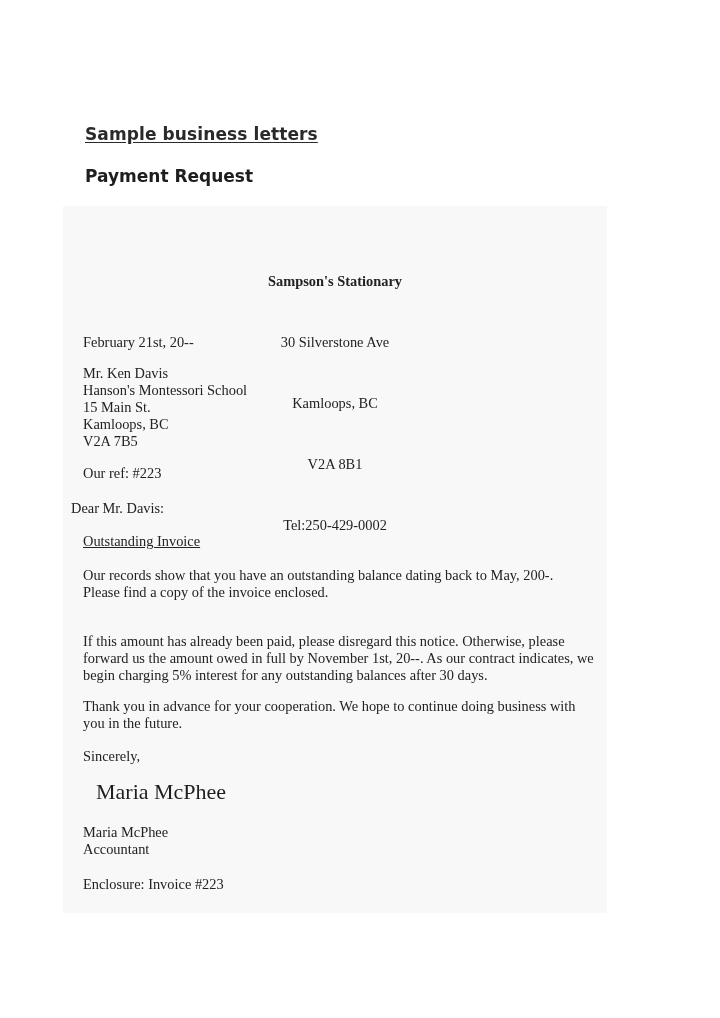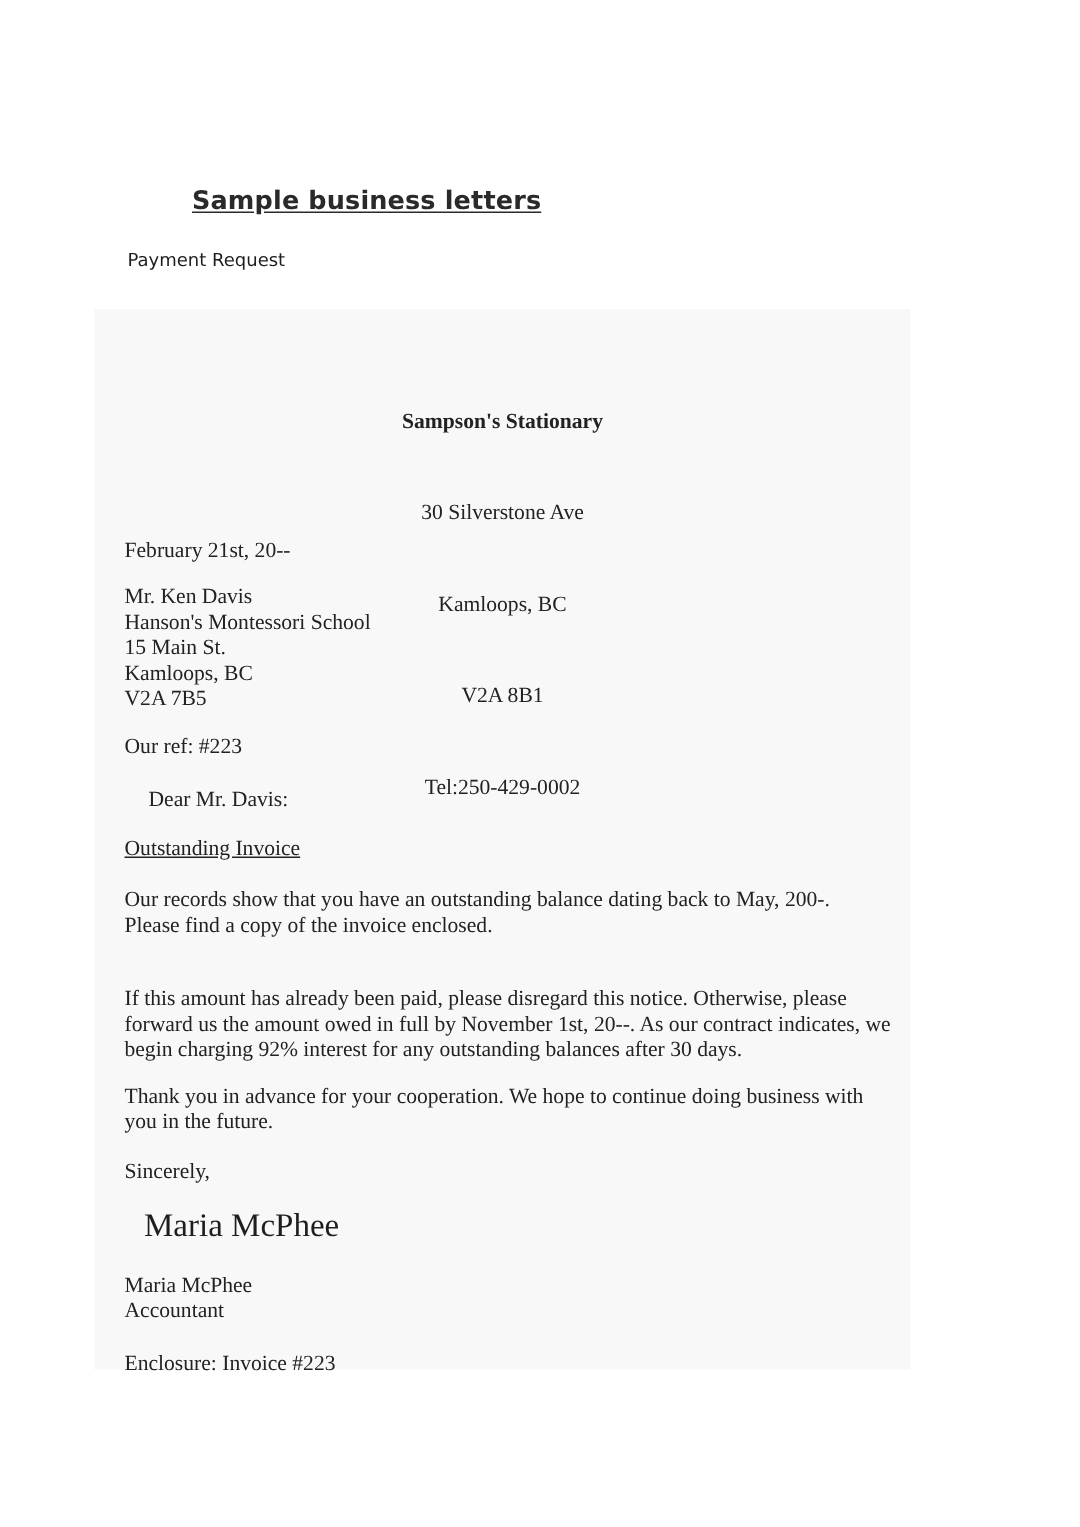--- a/index.html
+++ b/index.html
@@ -2,33 +2,32 @@
 <html><head>
   <meta charset="utf-8">
   <style>
     html, body { margin:0; padding:0; background:#ffffff; }
     body { width:720px; height:1018px; position:relative; overflow:hidden; }
     .heading1 {
       position:absolute; left:85px; top:124px;
       font-family:"DejaVu Sans", sans-serif; font-weight:bold; font-size:17px;
       color:#2a2a2a; text-decoration:underline; text-underline-offset:2px;
       letter-spacing:0.1px;
-      margin-left:43px;
     }
     .heading2 {
       position:absolute; left:85px; top:166px;
-      font-family:"DejaVu Sans", sans-serif; font-weight:normal; font-size:12px;
+      font-family:"DejaVu Sans", sans-serif; font-weight:bold; font-size:17px;
       color:#1e1e1e;
     }
     .panel {
       position:absolute; left:63px; top:206px; width:544px; height:707px;
       background:#f8f8f8;
     }
     .serif { font-family:"Liberation Serif", serif; font-size:14.4px; color:#222; line-height:17px; }
-    .abs { position:absolute;margin-top:25px; }
+    .abs { position:absolute; }
     .center-block { position:absolute; left:0; width:544px; top:23px; text-align:center; }
     .center-block div { line-height:17px;margin-top:44px; }
     .bold { font-weight:bold; }
     .u { text-decoration:underline;text-align:center; }
     .signature { font-family:"Liberation Serif", serif; font-size:22px; color:#1e1e1e; }
   </style>
 </head>
 <body>
 
 <div class="heading1">Sample business letters</div>
@@ -49,33 +48,33 @@
   <div class="abs" style="left:20px; top:159px;">
     <div>Mr. Ken Davis</div>
     <div>Hanson's Montessori School</div>
     <div>15 Main St.</div>
     <div>Kamloops, BC</div>
     <div>V2A 7B5</div>
   </div>
 
   <div class="abs" style="left:20px; top:259px;">Our ref: #223</div>
 
-  <div class="abs" style="left:36px; top:294px;">Dear Mr. Davis:</div>
+  <div class="abs" style="left:8px; top:294px;">Dear Mr. Davis:</div>
 
   <div class="abs u" style="left:20px; top:327px;">Outstanding Invoice</div>
 
   <div class="abs" style="left:20px; top:361px;">
     <div>Our records show that you have an outstanding balance dating back to May, 200-.</div>
     <div>Please find a copy of the invoice enclosed.</div>
   </div>
 
   <div class="abs" style="left:20px; top:427px;">
     <div>If this amount has already been paid, please disregard this notice. Otherwise, please</div>
     <div>forward us the amount owed in full by November 1st, 20--. As our contract indicates, we</div>
-    <div>begin charging 92% interest for any outstanding balances after 30 days.</div>
+    <div>begin charging 5% interest for any outstanding balances after 30 days.</div>
   </div>
 
   <div class="abs" style="left:20px; top:492px;">
     <div>Thank you in advance for your cooperation. We hope to continue doing business with</div>
     <div>you in the future.</div>
   </div>
 
   <div class="abs" style="left:20px; top:542px;">Sincerely,</div>
 
   <div class="abs signature" style="left:33px; top:577px;">Maria McPhee</div>

